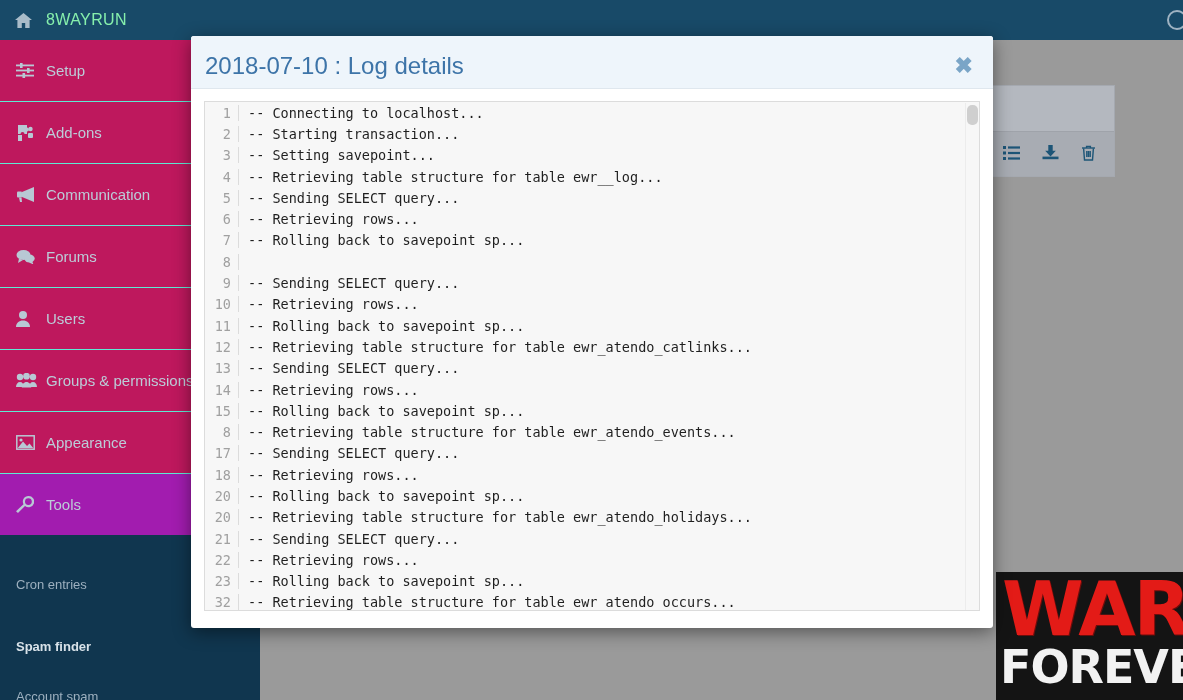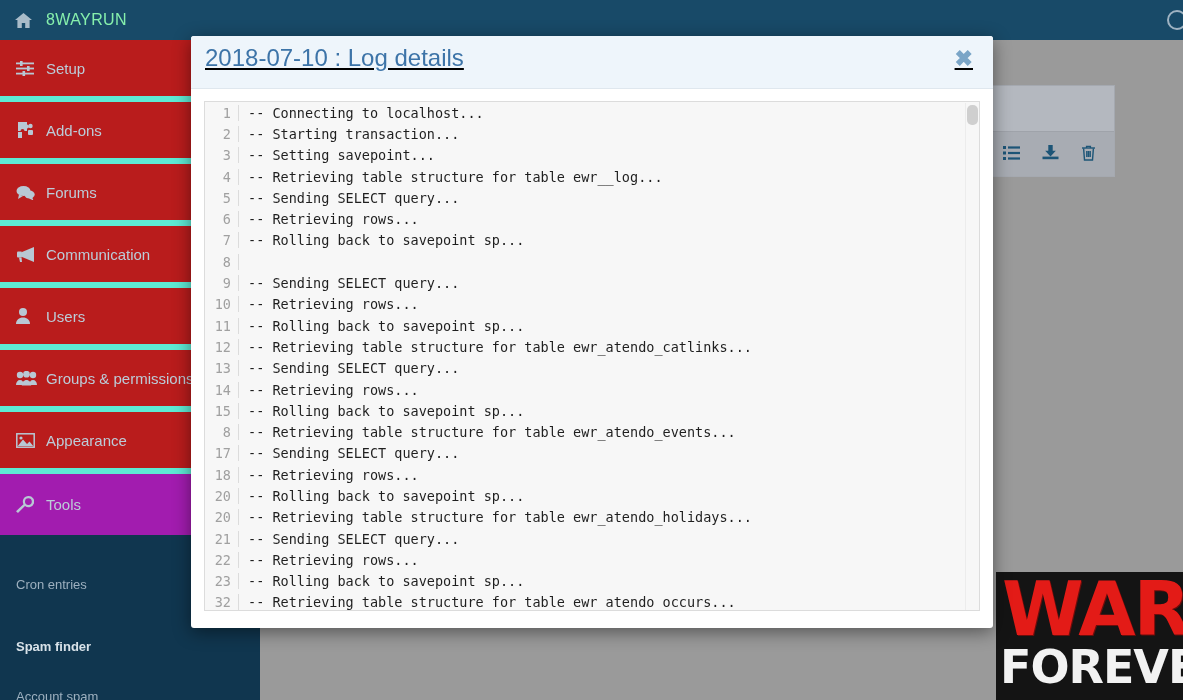--- a/index.html
+++ b/index.html
@@ -65,22 +65,22 @@
   }
   .nav-item {
     position: relative;
     width: 195px;
     height: 62px;
     display: flex;
     align-items: center;
     padding-left: 16px;
     color: #bcccd8;
     font-size: 15px;
-    border-bottom: 6px solid #5eead4;
-    background: #b91c1c;
+    border-bottom: 1px solid #5eead4;
+    background: #be185d;
   }
   .nav-item .ico {
     width: 30px;
     flex: 0 0 30px;
     display: flex;
     align-items: center;
     color: #b8c8d4;
     font-size: 15px;
     line-height: 1;
   }
@@ -169,22 +169,22 @@
     border-radius: 3px;
     box-shadow: 0 4px 18px rgba(0,0,0,.45);
     z-index: 20;
     overflow: hidden;
   }
   .modal-header {
     height: 53px;
     background: #eef5fb;
     border-bottom: 1px solid #dfe7ee;
     display: flex;
+    align-items: center;
     padding: 8px 14px 0 14px;
-    text-decoration: underline;
   }
   .modal-title {
     color: #3d74a8;
     font-size: 24px;
     font-weight: normal;
     flex: 1;
   }
   .modal-close {
     color: #7aa5c7;
     font-size: 22px;
@@ -286,38 +286,38 @@
           <path d="M2 10h4v6H2z"></path>
         </svg>
       </span>
       <span>Add-ons</span>
     </div>
 
 
     <div class="nav-item">
       <span class="ico">
         <svg width="19" height="15" viewBox="0 0 19 15" fill="#b8c8d4">
+          <path d="M18 0 L6 5 L6 10 L18 15 Z"></path>
+          <rect x="1" y="4.5" width="5" height="6" rx="1"></rect>
+          <path d="M3 10.5h2.5L6 15H4z"></path>
+        </svg>
+      </span>
+      <span>Communication</span>
+    </div>
+
+    <div class="nav-item">
+      <span class="ico">
+        <svg width="19" height="15" viewBox="0 0 19 15" fill="#b8c8d4">
           <ellipse cx="7.5" cy="6" rx="7" ry="5"></ellipse>
             <path d="M3 9.5 L2 14 L7 11z"></path>
           <ellipse cx="13.5" cy="9.5" rx="5.2" ry="4"></ellipse>
             <path d="M16 12 L17.5 15.5 L13 13.5z"></path>
         </svg>
       </span>
       <span>Forums</span>
-    </div>
-
-    <div class="nav-item">
-      <span class="ico">
-        <svg width="19" height="15" viewBox="0 0 19 15" fill="#b8c8d4">
-          <path d="M18 0 L6 5 L6 10 L18 15 Z"></path>
-          <rect x="1" y="4.5" width="5" height="6" rx="1"></rect>
-          <path d="M3 10.5h2.5L6 15H4z"></path>
-        </svg>
-      </span>
-      <span>Communication</span>
     </div>
 
     <div class="nav-item">
       <span class="ico">
         <svg width="14" height="16" viewBox="0 0 14 16" fill="#b8c8d4">
           <circle cx="7" cy="4" r="4"></circle>
             <path d="M0 16c0-4 3.1-6.5 7-6.5S14 12 14 16z"></path>
         </svg>
       </span>
       <span>Users</span>

